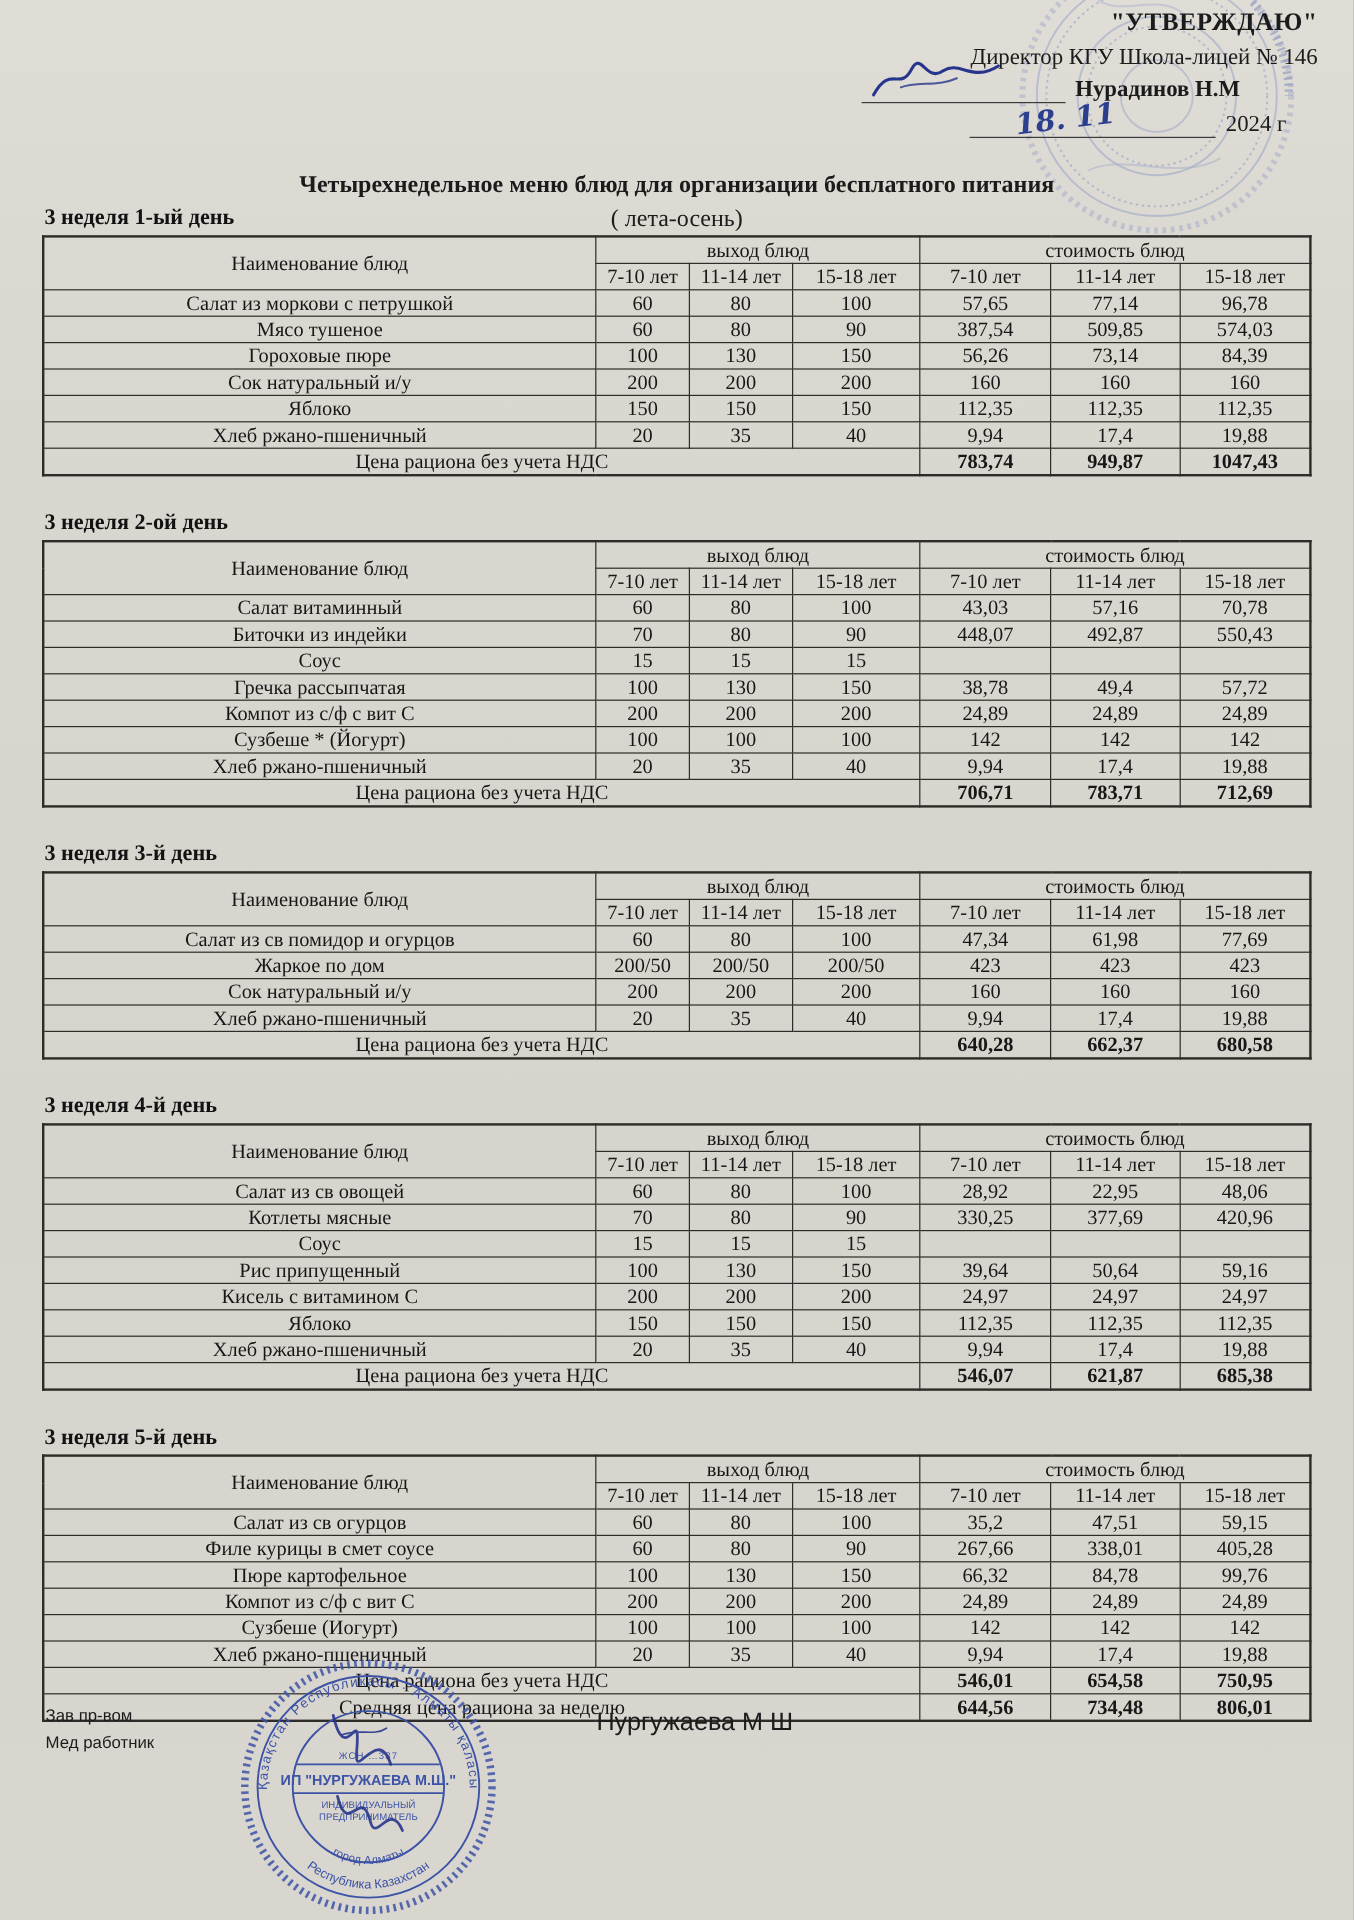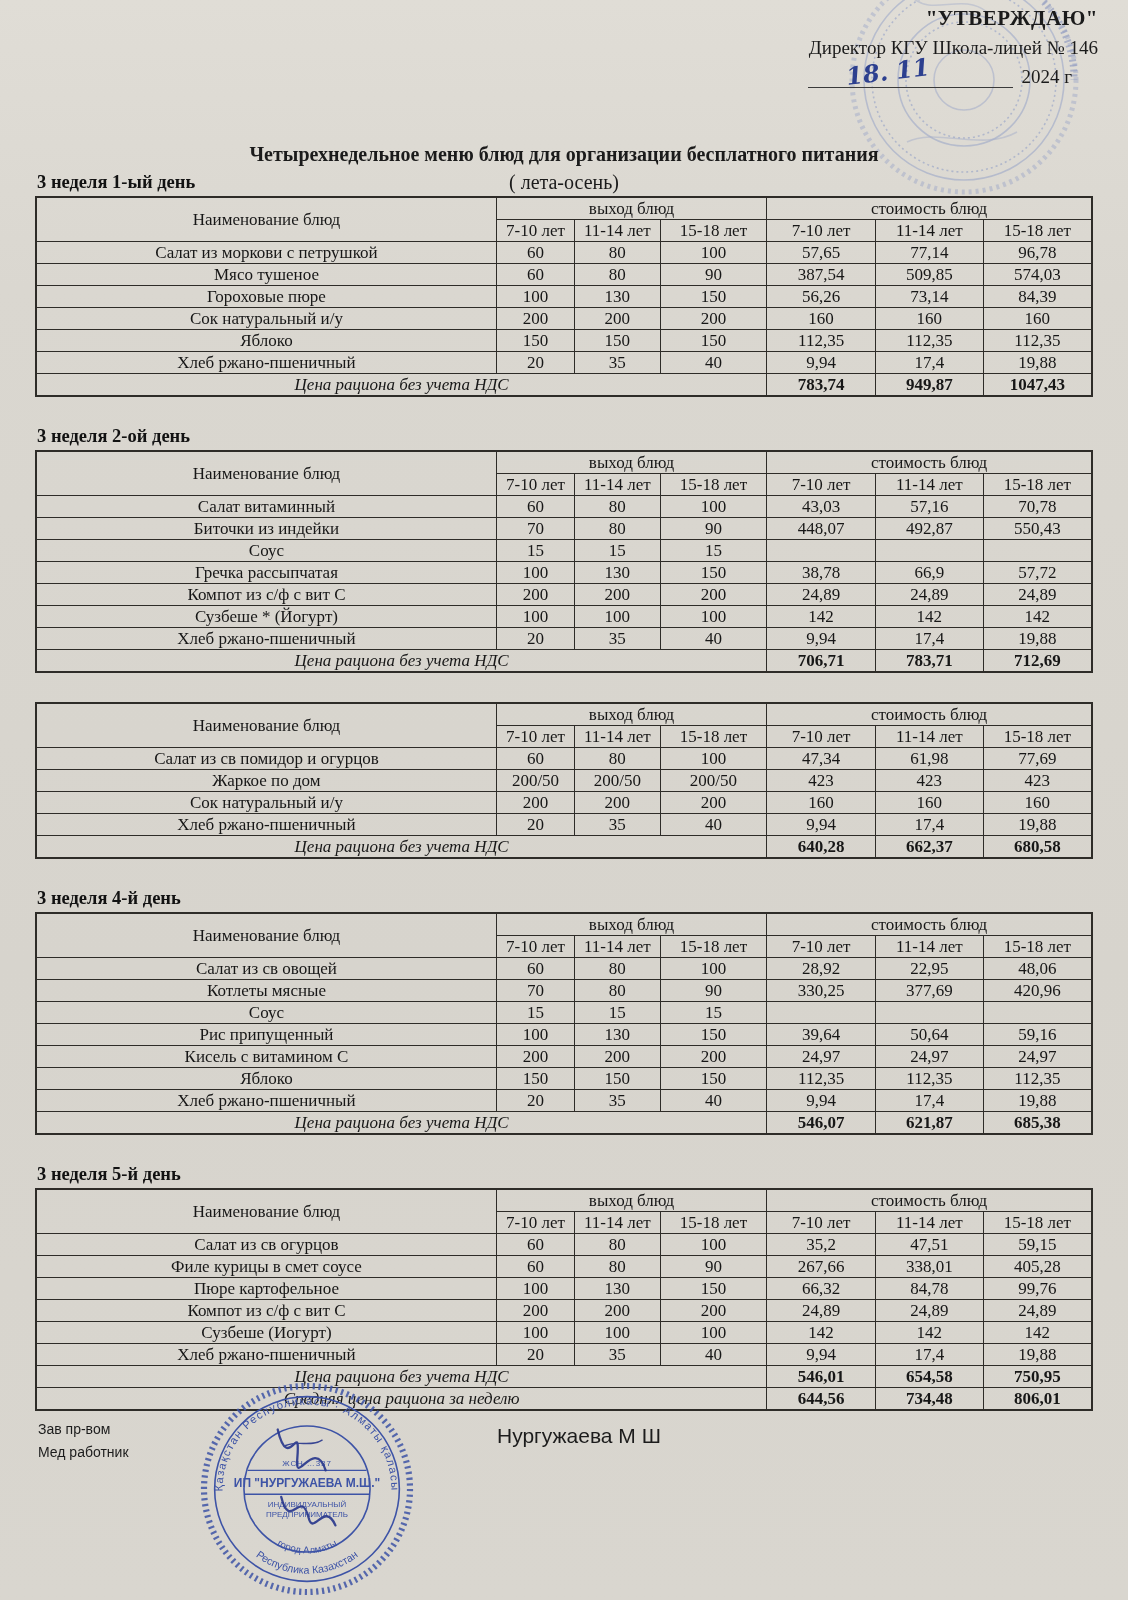--- a/index.html
+++ b/index.html
@@ -34,21 +34,21 @@
   .menu-section{margin-bottom:29px;}
   .sec-heading{font-size:18.5px;font-weight:bold;margin:0 0 3px 2px;color:#121212;}
   table.menu-table{border-collapse:collapse;width:100%;table-layout:fixed;border:2px solid #2e2c28;}
   .menu-table th,.menu-table td{
     border:1.5px solid #2e2c28;font-weight:normal;font-size:17px;color:#171717;
     padding:0 5px;height:21px;line-height:1.12;overflow:hidden;white-space:nowrap;
   }
   .menu-table th{text-align:center;}
   .menu-table td.dish{text-align:center;}
   .menu-table td.num{text-align:center;}
-  .menu-table .total-label{font-style:italic;}
+  .menu-table .total-label{}
   .menu-table .total-val{font-weight:bold;}
   
   .sign-left{position:absolute;left:38px;top:1418px;font-family:"Liberation Sans",sans-serif;font-size:14px;line-height:1.65;color:#1c1c1c;z-index:2;}
   .sign-name{position:absolute;left:497px;top:1424px;font-family:"Liberation Sans",sans-serif;font-size:21px;color:#1c1c1c;z-index:2;}
   .stamp-bottom{position:absolute;left:196px;top:1378px;z-index:3;}
 </style>
 </head>
 <body>
 
 <div class="page">
@@ -63,20 +63,28 @@
       <circle cx="152" cy="118" r="30" opacity=".6"></circle>
       <path d="M232,40 A112,112 0 0 1 262,118" stroke="#4b62ae" stroke-width="7" stroke-dasharray="2 3" opacity=".7"></path>
       <path d="M100,35 C120,55 150,30 175,50" opacity=".5"></path>
       <path d="M95,180 C125,165 170,190 205,170" opacity=".5"></path>
     </g>
   </svg>
 
   <div class="approve">
     <div class="l1">"УТВЕРЖДАЮ"</div>
     <div class="l2">Директор КГУ Школа-лицей № 146</div>
+    <div class="l3">
+      <span class="uline w1">
+        <svg class="sig-svg" width="150" height="44" viewBox="0 0 150 44">
+          <path d="M8,36 C22,10 30,34 40,14 C48,0 52,26 66,16 C80,7 90,26 112,12" fill="none" stroke="#27368c" stroke-width="2.6" stroke-linecap="round"></path>
+          <path d="M30,30 C45,24 60,30 78,22" fill="none" stroke="#27368c" stroke-width="1.6" opacity=".8"></path>
+        </svg>
+      </span><b>Нурадинов Н.М</b>
+    </div>
     <div class="l4">
       <span class="uline w2">
         <span class="hand-date">18. 11</span>
       </span><span>2024 г</span>
     </div>
   </div>
 
   <div class="title">
     <div class="t1">Четырехнедельное меню блюд для организации бесплатного питания</div>
     <div class="t3">( лета-осень)</div>
@@ -229,21 +237,21 @@
               <td class="num"></td>
               <td class="num"></td>
               <td class="num"></td>
             </tr>
             <tr>
               <td class="dish">Гречка рассыпчатая</td>
               <td class="num">100</td>
               <td class="num">130</td>
               <td class="num">150</td>
               <td class="num">38,78</td>
-              <td class="num">66,9</td>
+              <td class="num">49,4</td>
               <td class="num">57,72</td>
             </tr>
             <tr>
               <td class="dish">Компот из с/ф с вит С</td>
               <td class="num">200</td>
               <td class="num">200</td>
               <td class="num">200</td>
               <td class="num">24,89</td>
               <td class="num">24,89</td>
               <td class="num">24,89</td>
@@ -270,20 +278,21 @@
               <td class="dish total-label" colspan="4">Цена рациона без учета НДС</td>
               <td class="num total-val">706,71</td>
               <td class="num total-val">783,71</td>
               <td class="num total-val">712,69</td>
             </tr>
           </tbody>
       </table>
     </section>
 
     <section class="menu-section">
+      <h3 class="sec-heading">3 неделя 3-й день</h3>
       <table class="menu-table">
         <colgroup>
           <col style="width:43.6%">
             <col style="width:7.4%">
             <col style="width:8.1%">
             <col style="width:10.1%">
           <col style="width:10.3%">
             <col style="width:10.2%">
             <col style="width:10.3%">
         </colgroup>

